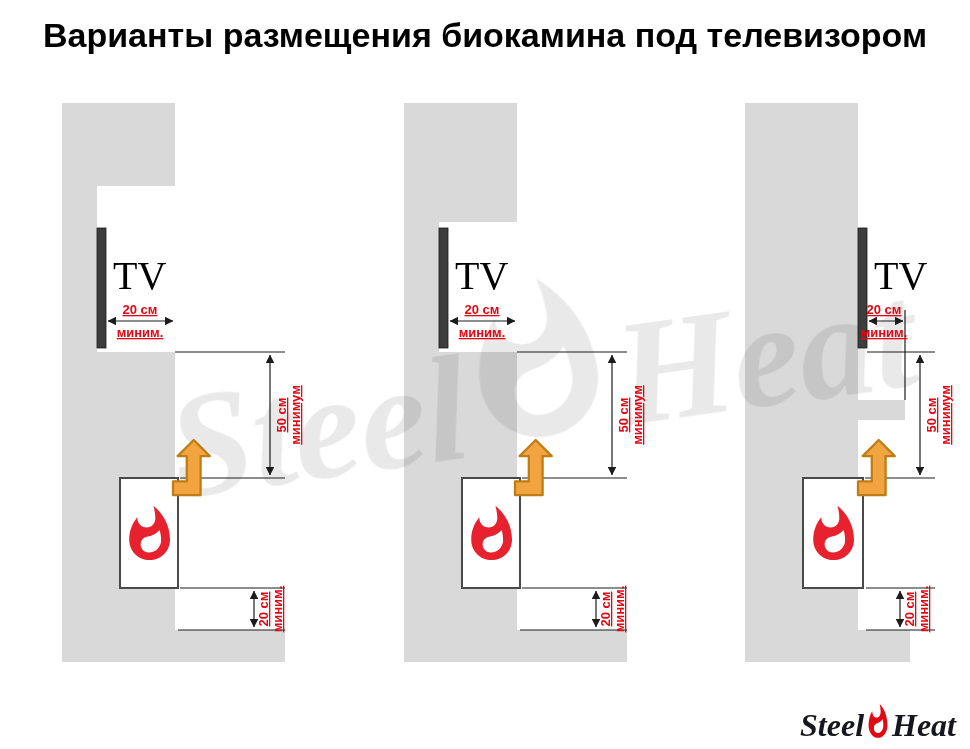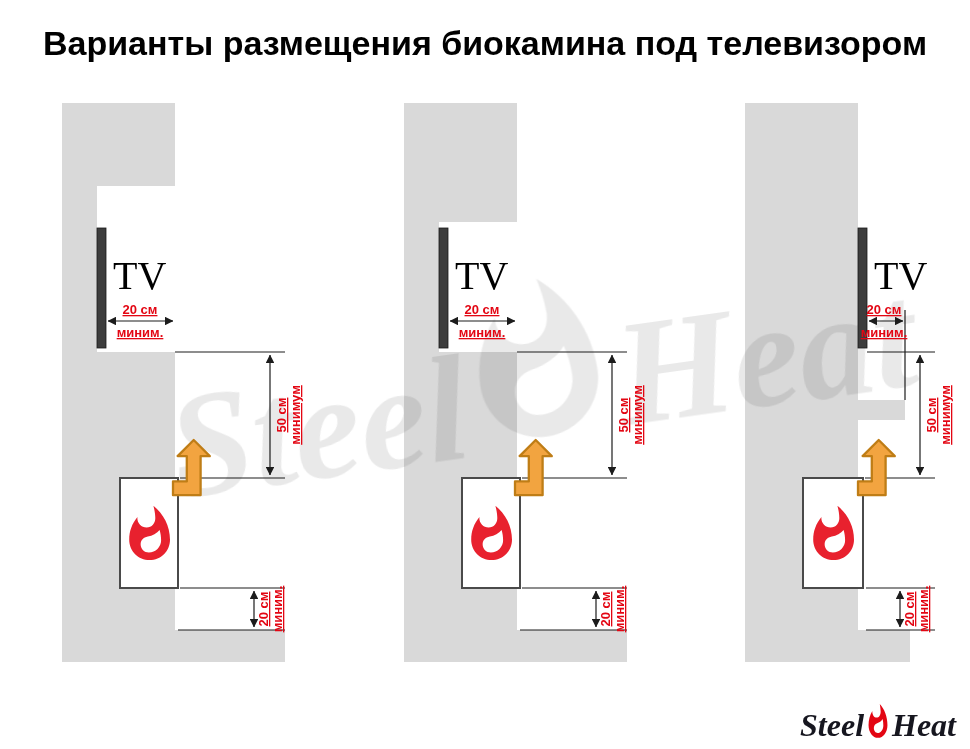--- a/index.html
+++ b/index.html
@@ -1,17 +1,17 @@
 <!DOCTYPE html>
 <html><head>
 <meta charset="utf-8">
 <style>
   html,body{margin:0;padding:0;background:#ffffff;}
   .stage{position:relative;width:970px;height:749px;background:#fff;overflow:hidden;font-family:"Liberation Sans",sans-serif;}
-  .title{position:absolute;top:24px;left:0;width:100%;text-align:center;font-size:34px;font-weight:bold;color:#000;}
+  .title{position:absolute;top:16px;left:0;width:100%;text-align:center;font-size:34px;font-weight:bold;color:#000;}
   .scene{position:absolute;left:0;top:0;}
   .dim-text{font-family:"Liberation Sans",sans-serif;font-size:13px;font-weight:bold;fill:#e30613;text-decoration:underline;}
   .tv-text{font-family:"Liberation Serif",serif;font-size:40px;fill:#000;}
   .wm-text{font-family:"Liberation Serif",serif;font-style:italic;font-weight:bold;font-size:150px;}
   .dline{stroke:#1c1c1c;stroke-width:1.2;fill:none;}
   .logo{position:absolute;right:14px;bottom:8px;display:flex;align-items:flex-end;gap:1px;
         font-family:"Liberation Serif",serif;font-style:italic;font-weight:bold;font-size:32px;color:#16161f;line-height:1;}
 </style>
 </head>
 <body>

